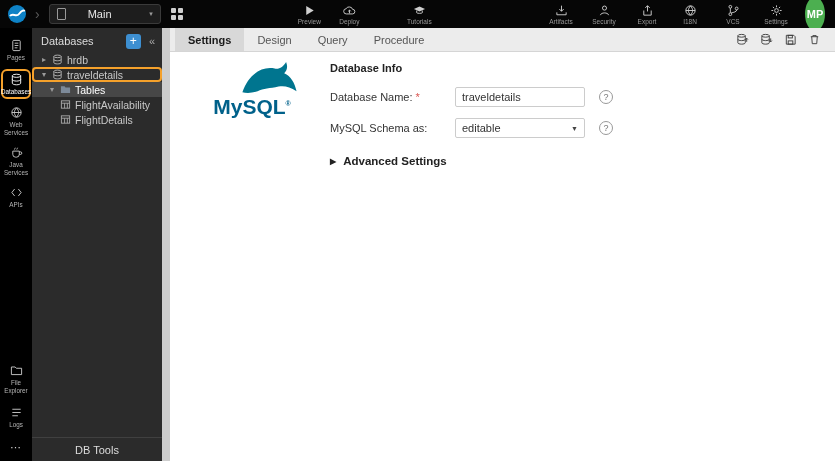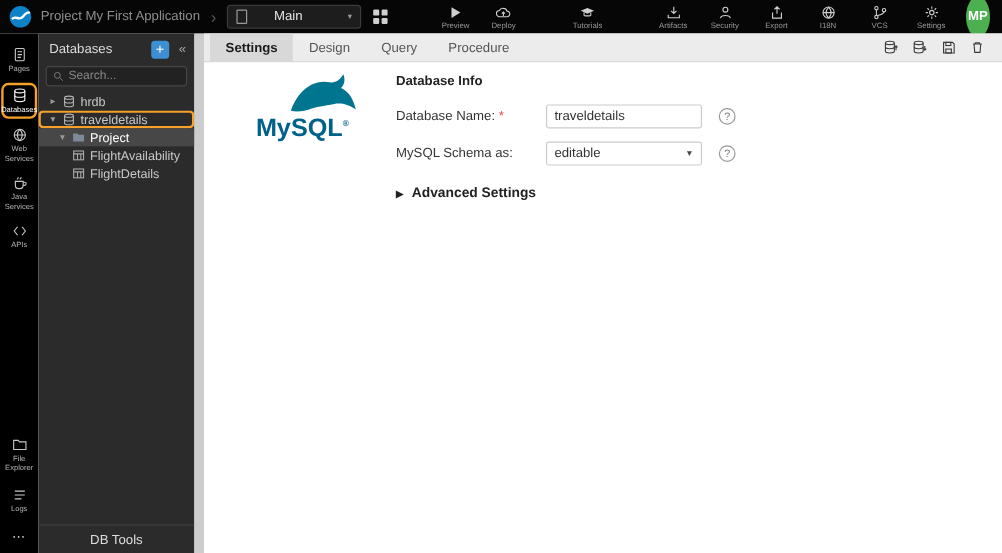--- a/index.html
+++ b/index.html
@@ -96,21 +96,20 @@
 <body>
 
 <div class="app">
 
   <header class="topbar">
     <div class="logo">
       <svg viewBox="0 0 18 18" width="18" height="18">
           <path d="M2 11c3-4 6 2 9-2s5-4 6-3" stroke="#fff" stroke-width="2" fill="none"></path>
         </svg>
     </div>
-    <span class="project-label">Project My First Application</span>
     <span class="crumb-sep">›</span>
     <div class="page-box">
       <span class="pg-ico"></span>
       <span class="pg-label">Main</span>
       <span class="pg-caret">▾</span>
     </div>
     <div class="grid-icon">
         <i></i>
         <i></i>
         <i></i>
@@ -250,27 +249,20 @@
           <span class="more-glyph">⋯</span>
         </div>
       </div>
     </nav>
 
     <aside class="panel">
       <div class="panel-header">
         <span class="panel-title">Databases</span>
         <div class="add-btn">+</div>
         <span class="collapse">«</span>
-      </div>
-      <div class="search-wrap">
-        <svg viewBox="0 0 13 13" fill="none" stroke="#8a8a8a">
-            <circle cx="5.5" cy="5.5" r="3.5"></circle>
-            <path d="M8.2 8.2L12 12"></path>
-          </svg>
-        <input class="search-input" placeholder="Search..." style="">
       </div>
 
       <div class="tree">
         <div class="tree-row">
           <span class="chev">▸</span>
           <svg viewBox="0 0 12 12" width="11" height="11" fill="none" stroke="#b5b5b5">
               <ellipse cx="6" cy="2.6" rx="4" ry="1.4"></ellipse>
               <path d="M2 2.6v6.8c0 .8 1.8 1.4 4 1.4s4-.6 4-1.4V2.6"></path>
               <path d="M2 6c0 .8 1.8 1.4 4 1.4S10 6.8 10 6"></path>
             </svg>
@@ -283,21 +275,21 @@
               <path d="M2 2.6v6.8c0 .8 1.8 1.4 4 1.4s4-.6 4-1.4V2.6"></path>
               <path d="M2 6c0 .8 1.8 1.4 4 1.4S10 6.8 10 6"></path>
             </svg>
           <span>traveldetails</span>
         </div>
         <div class="tree-row l1 selected">
           <span class="chev">▾</span>
           <svg viewBox="0 0 12 12" width="11" height="11" fill="#7d8a99">
               <path d="M1 2.5h4l1 1.2h5v6H1z"></path>
             </svg>
-          <span>Project</span>
+          <span>Tables</span>
         </div>
         <div class="tree-row l2">
           <svg viewBox="0 0 12 12" width="11" height="11" fill="none" stroke="#a9a9a9">
               <rect x="1.5" y="2" width="9" height="8"></rect>
               <path d="M1.5 4.6h9M5 4.6V10M8 4.6V10"></path>
             </svg>
           <span>FlightAvailability</span>
         </div>
         <div class="tree-row l2">
           <svg viewBox="0 0 12 12" width="11" height="11" fill="none" stroke="#a9a9a9">

